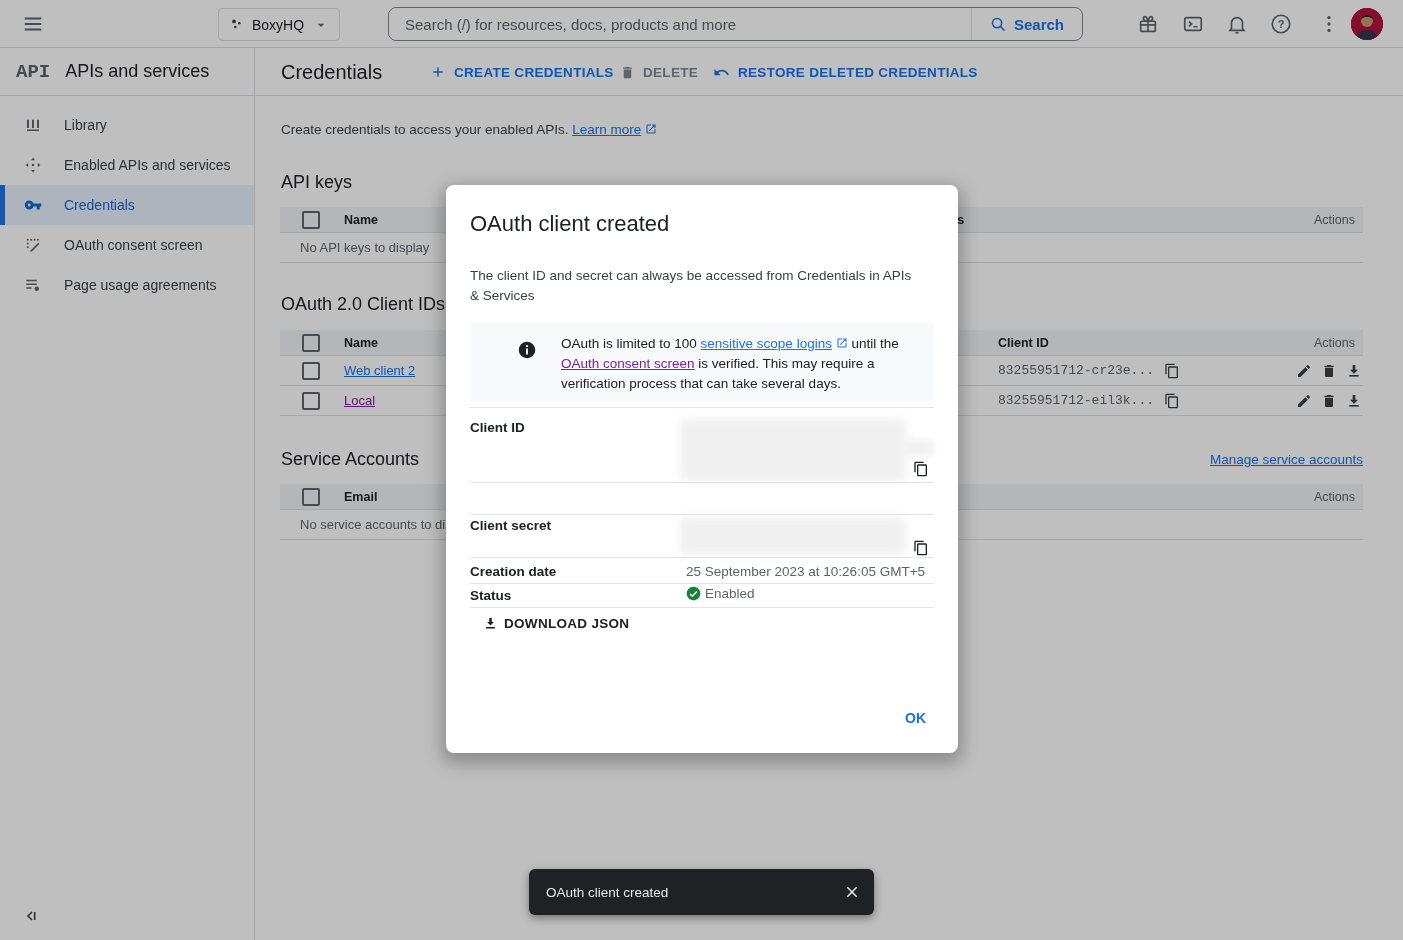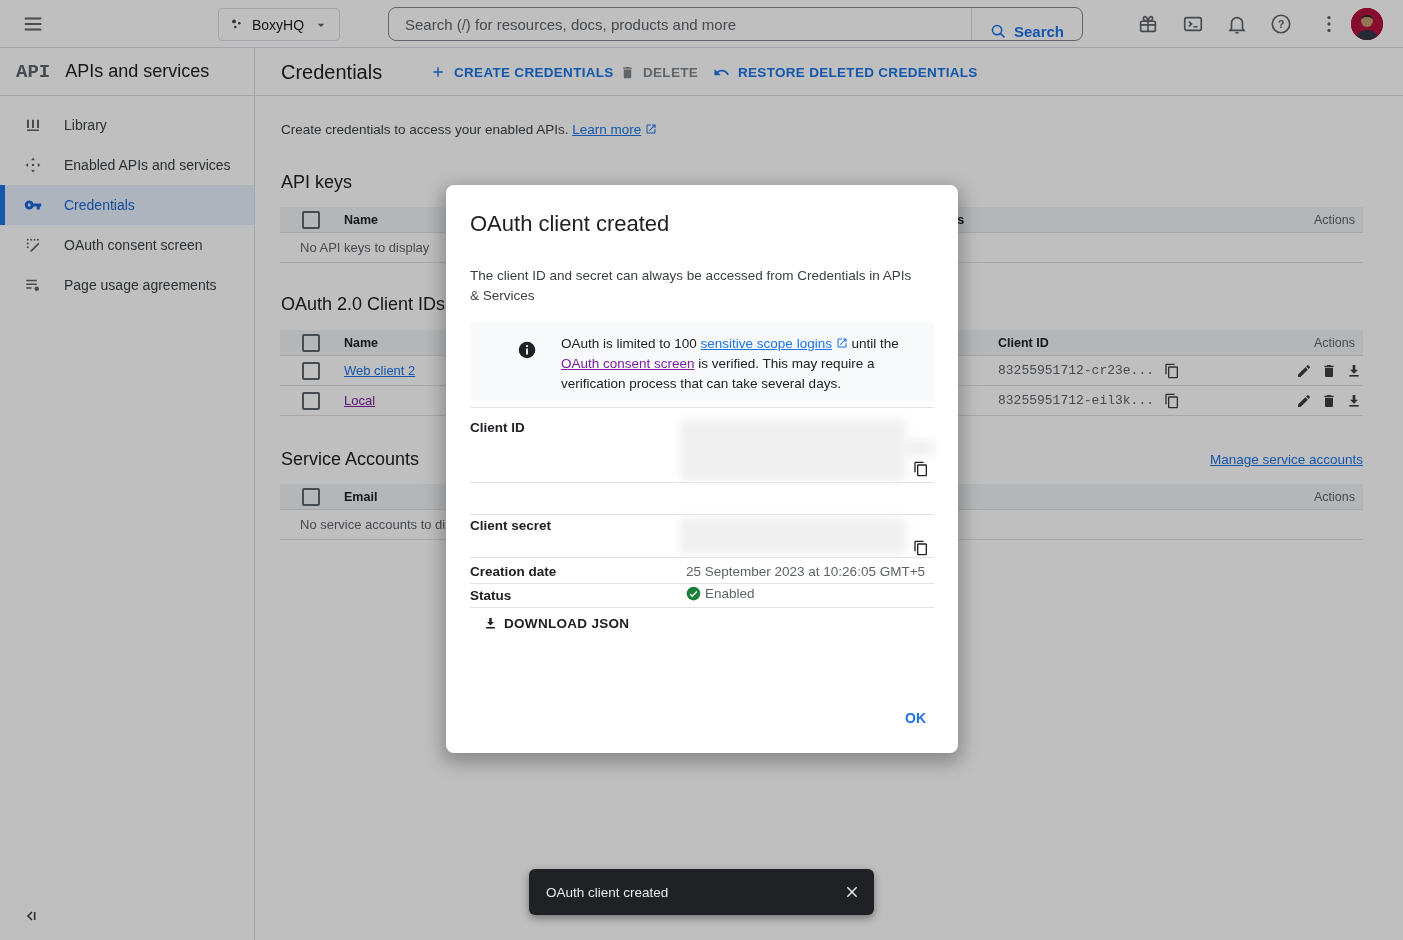--- a/index.html
+++ b/index.html
@@ -11,21 +11,21 @@
   .topbar { position:absolute; left:0; top:0; width:1403px; height:48px; background:#fff; border-bottom:1px solid #dadce0; z-index:1; }
   .hamburger { position:absolute; left:22px; top:13px; width:22px; height:22px; cursor:pointer; }
   .gc-logo { position:absolute; left:64px; top:12px; font-size:14px; letter-spacing:0;margin-top:43px; }
   .gc-logo span { font-weight:400; }
   .gc-cloud { color:#5f6368; margin-left:5px; }
   .proj-btn { position:absolute; left:218px; top:8px; width:122px; height:33px; border:1px solid #dadce0; border-radius:4px; display:flex; align-items:center; padding:0 10px; background:#fff; }
   .proj-label { font-size:14px; color:#202124; font-weight:500; margin-left:8px; flex:1; }
   .searchbox { position:absolute; left:388px; top:7px; width:695px; height:34px; border:1px solid #80868b; border-radius:8px; background:#fff; display:flex; align-items:center; }
   .searchbox input { flex:1; border:none; outline:none; font-size:15px; color:#202124; padding:0 16px; background:transparent; font-family:inherit; }
   .searchbox input::placeholder { color:#5f6368; }
-  .search-btn { display:flex; align-items:flex-end; gap:7px; padding:0 18px; height:100%; border-left:1px solid #dadce0; color:#1a73e8; font-weight:600; font-size:15px; cursor:pointer; }
+  .search-btn { display:flex; align-items:center; gap:7px; padding:0 18px; height:100%; border-left:1px solid #dadce0; color:#1a73e8; font-weight:600; font-size:15px; cursor:pointer; }
   .tb-icon { position:absolute; top:13px; width:22px; height:22px; cursor:pointer; }
   .avatar { position:absolute; left:1351px; top:8px; width:32px; height:32px; border-radius:50%; background:#b5123f; overflow:hidden; cursor:pointer; }
 
   
   .sidebar { position:absolute; left:0; top:48px; width:255px; height:892px; background:#fff; border-right:1px solid #dadce0; z-index:1; }
   .sb-head { height:48px; display:flex; align-items:center; padding-left:16px; border-bottom:1px solid #dadce0; }
   .sb-logo { font-family:"Liberation Mono","DejaVu Sans Mono",monospace; font-weight:700; font-size:19px; color:#5f6368; letter-spacing:0; }
   .sb-title { font-size:18px; color:#202124; margin-left:15px; }
   .sb-items { padding-top:9px; }
   .sb-item { position:relative; height:40px; display:flex; align-items:center; padding-left:24px; cursor:pointer; }

